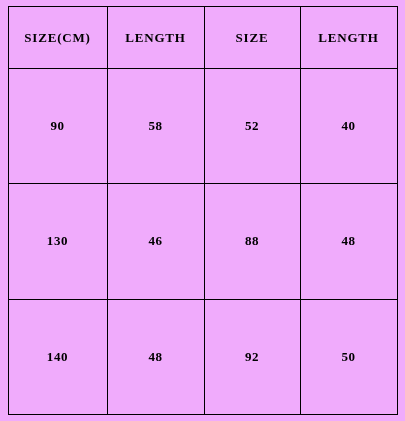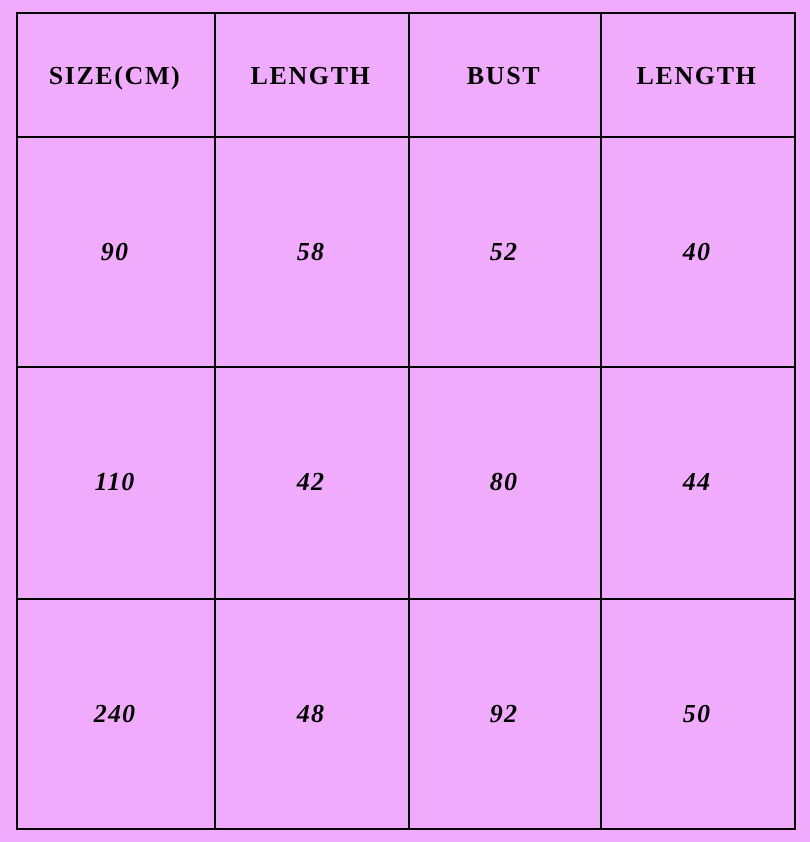--- a/index.html
+++ b/index.html
@@ -43,21 +43,20 @@
     font-size: 13px;
     height: 61px;
     font-family: "Liberation Serif", serif;
     letter-spacing: 0.8px;
   }
   table.size-table tbody td {
     font-size: 13px;
     height: 58px;
     font-family: "Liberation Serif", serif;
     letter-spacing: 0.6px;
-    font-style: italic;
   }
   .col-size    { width: 99px; }
   .col-length  { width: 97px; }
   .col-bust    { width: 96px; }
   .col-sleeve  { width: 97px; }
 </style>
 </head>
 <body>
 
 <div class="sheet">
@@ -65,38 +64,38 @@
     <colgroup>
       <col class="col-size">
       <col class="col-length">
       <col class="col-bust">
       <col class="col-sleeve">
     </colgroup>
     <thead>
       <tr>
         <th>SIZE(CM)</th>
         <th>LENGTH</th>
-        <th>BUST</th>
+        <th>SIZE</th>
         <th>LENGTH</th>
       </tr>
     </thead>
     <tbody>
       <tr>
         <td>90</td>
         <td>58</td>
         <td>52</td>
         <td>40</td>
       </tr>
       <tr>
-        <td>110</td>
-        <td>42</td>
-        <td>80</td>
-        <td>44</td>
+        <td>130</td>
+        <td>46</td>
+        <td>88</td>
+        <td>48</td>
       </tr>
       <tr>
-        <td>240</td>
+        <td>140</td>
         <td>48</td>
         <td>92</td>
         <td>50</td>
       </tr>
     </tbody>
   </table>
 </div>
 
 </body></html>

